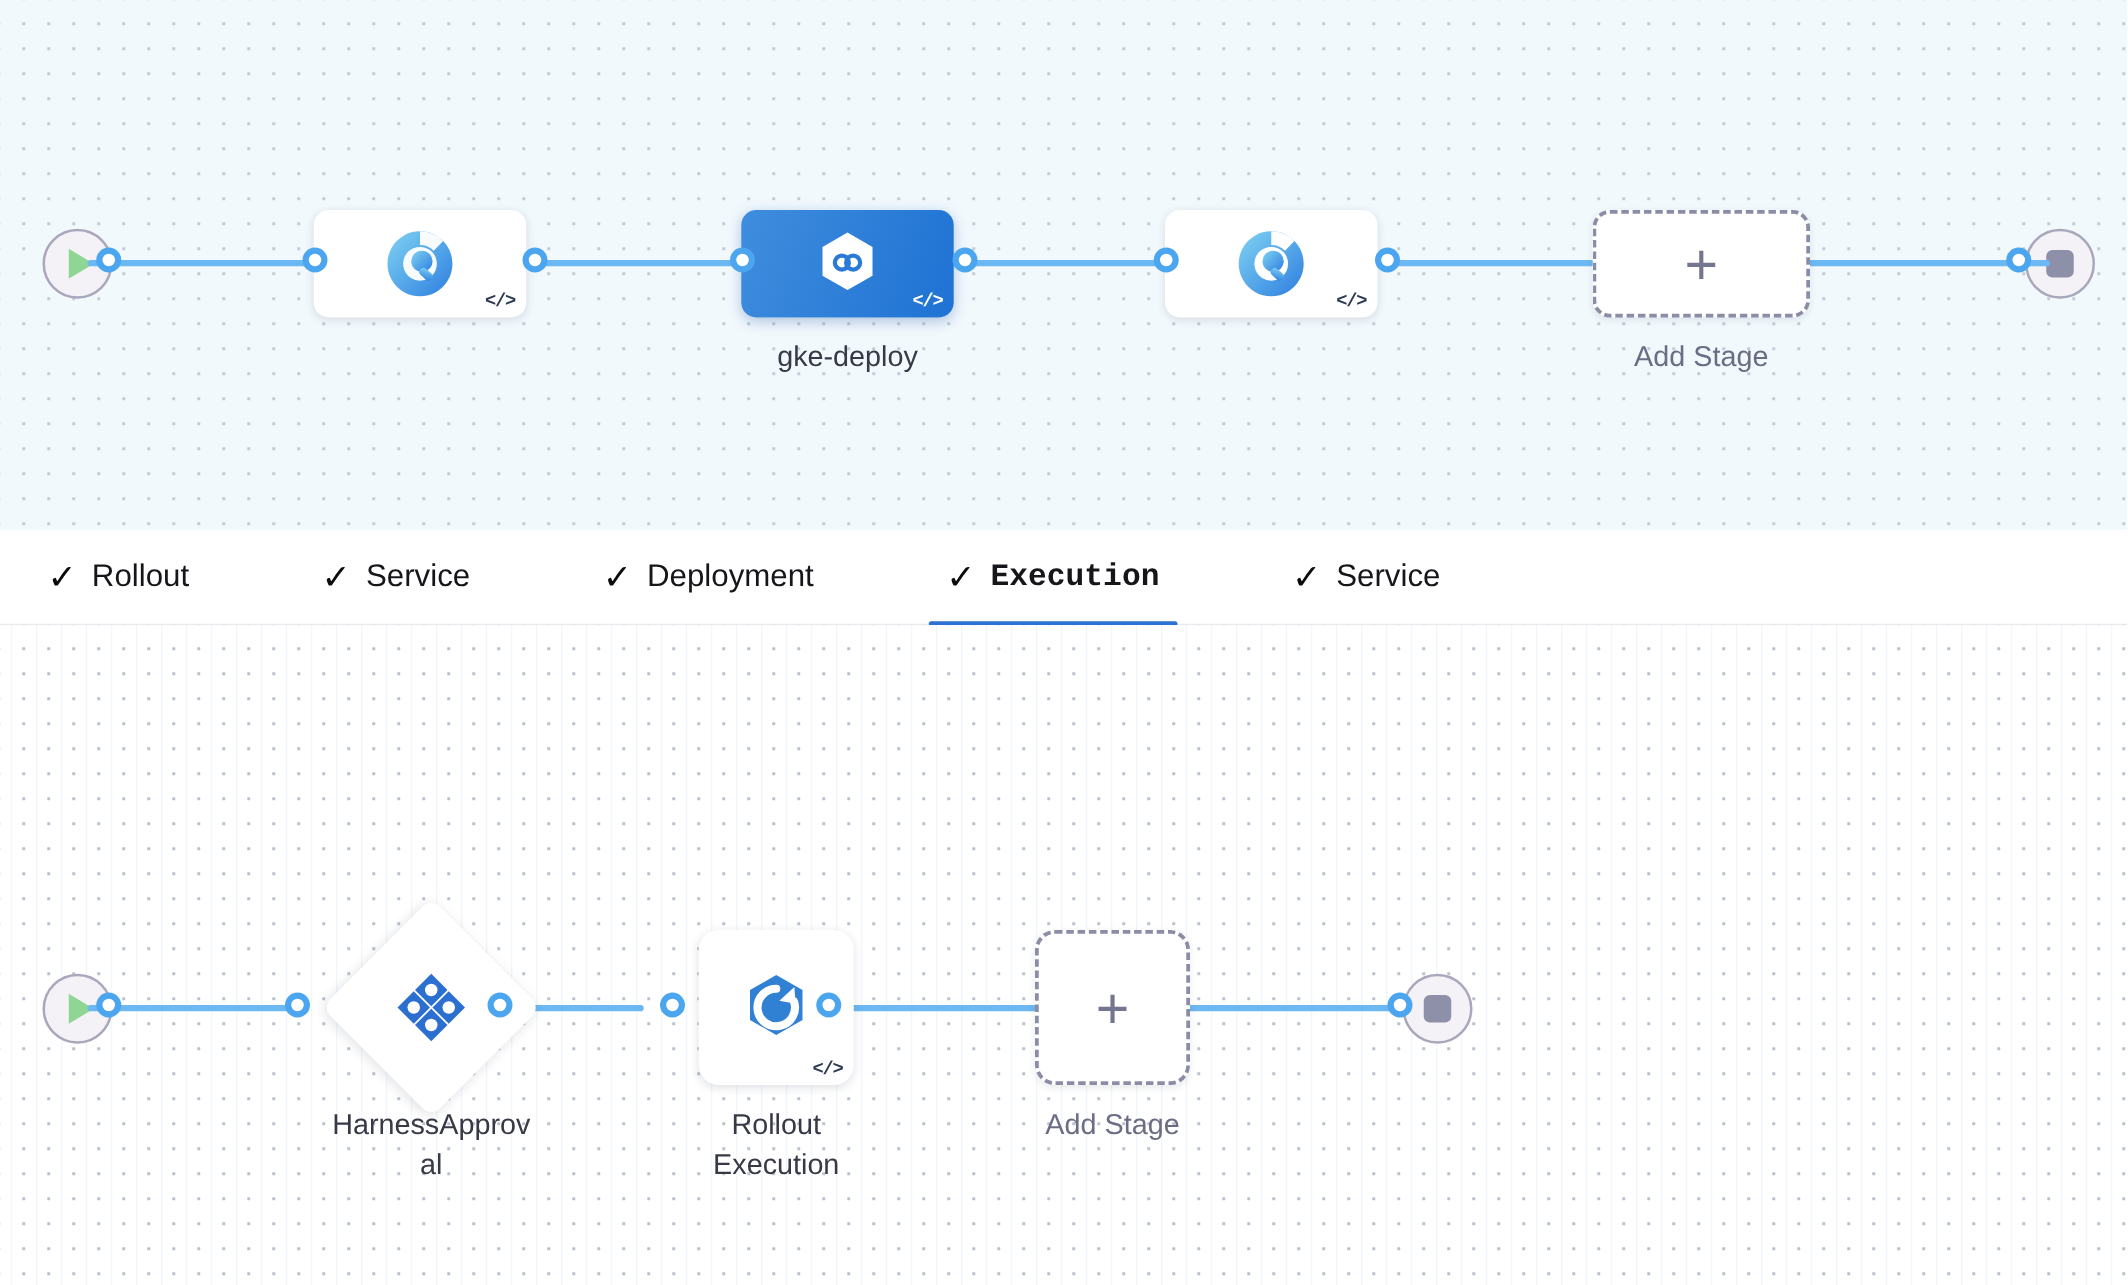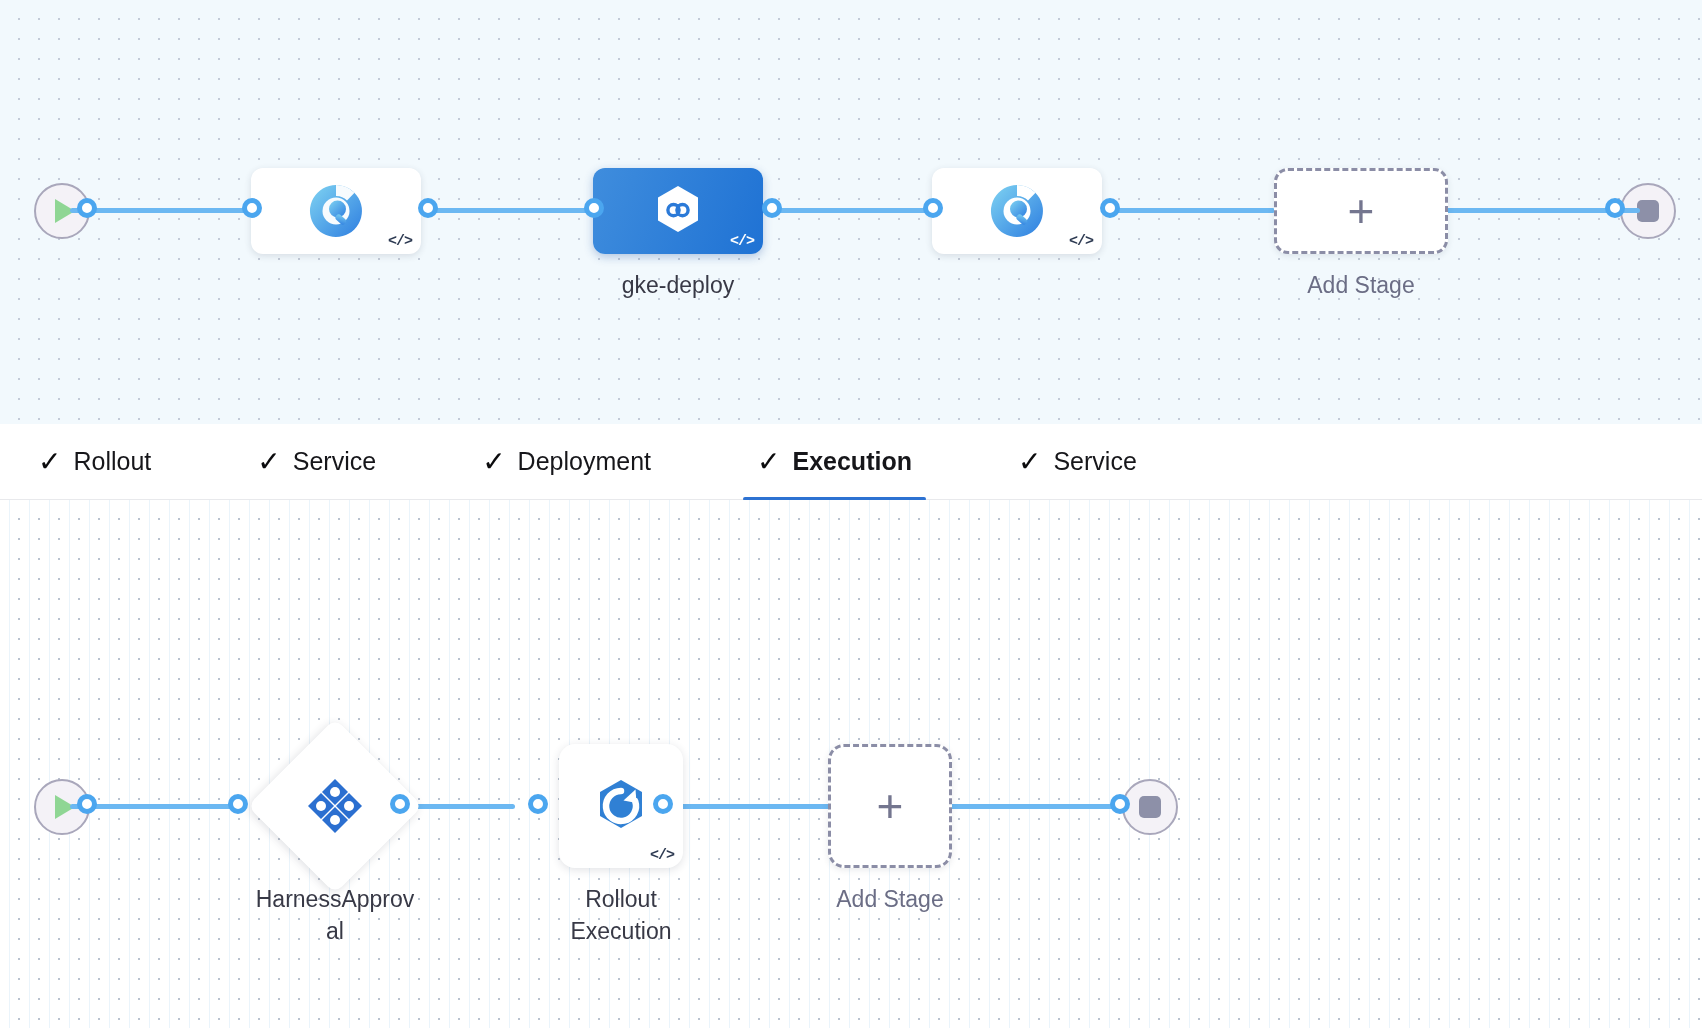--- a/index.html
+++ b/index.html
@@ -70,21 +70,21 @@
     font-size: 28px;
     line-height: 1;
     color: #0b0b0d;
     font-weight: 400;
   }
   .tab .tab-label {
     font-size: 25px;
     color: #16161a;
     white-space: nowrap;
   }
-  .tab.active .tab-label { font-weight: bold; }
+  .tab.active .tab-label { font-weight: bold; font-family: Liberation Mono, monospace; }
   .tab.active::after {
     content: "";
     position: absolute;
     left: 0;
     right: 0;
     bottom: -1px;
     height: 4px;
     background: #2d72d2;
     border-radius: 2px;
   }
@@ -346,21 +346,21 @@
   <div class="link" style="left:70px;  top:304px; width:170px;"></div>
   <div class="link" style="left:380px; top:304px; width:135px;"></div>
   <div class="link" style="left:655px; top:304px; width:180px;"></div>
   <div class="link" style="left:950px; top:304px; width:170px;"></div>
 
   <div class="terminal" style="left:34px; top:279px;">
     <div class="play-tri"></div>
   </div>
   <div class="ring" style="left:77px; top:294px;"></div>
 
-  <div class="node-wrap" style="left:250px; top:244px;">
+  <div class="node-wrap" style="left:260px; top:244px;">
     <div class="diamond-card">
       <svg width="62" height="62" viewBox="0 0 62 62">
         <g fill="#2b6fd0">
           <path d="M31 4 L44 17 L31 30 L18 17 Z"></path>
           <path d="M31 32 L44 45 L31 58 L18 45 Z"></path>
           <path d="M4 31 L17 18 L30 31 L17 44 Z"></path>
           <path d="M32 31 L45 18 L58 31 L45 44 Z"></path>
         </g>
         <g fill="#ffffff">
           <circle cx="31" cy="17" r="5"></circle>

